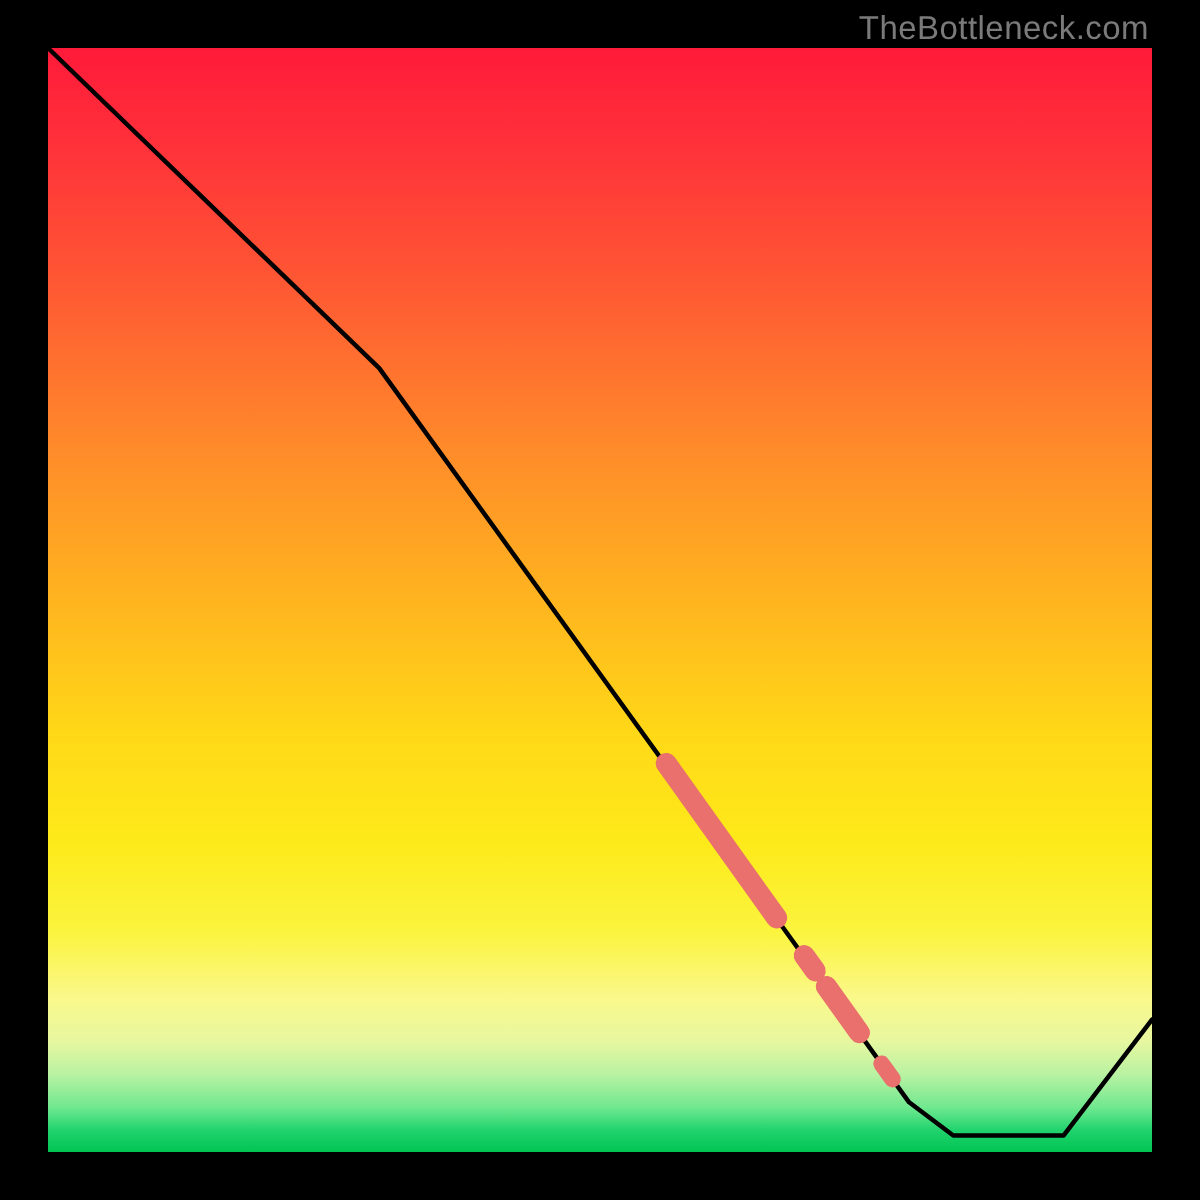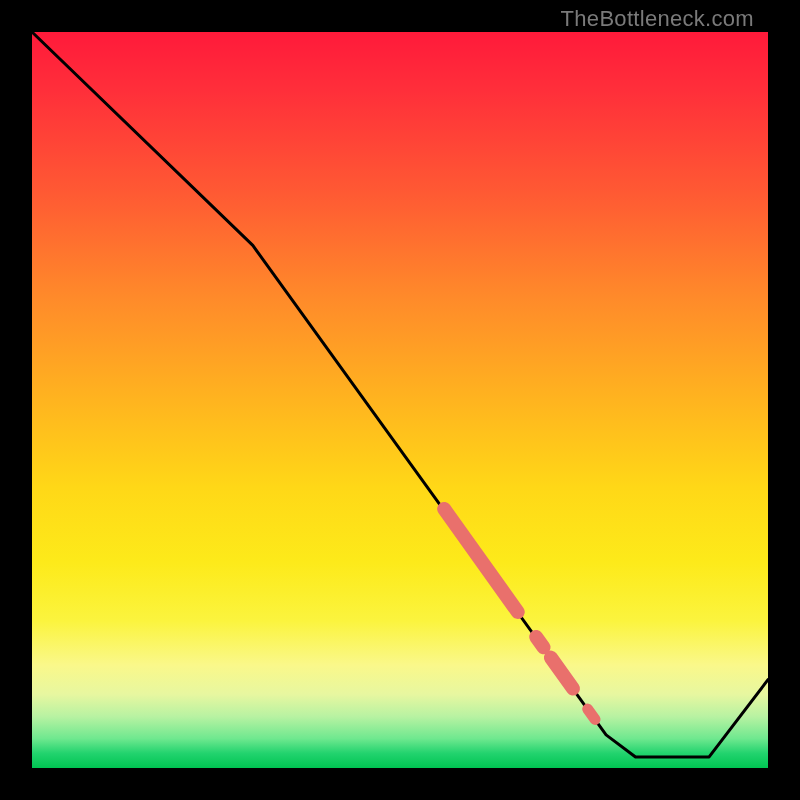--- a/index.html
+++ b/index.html
@@ -40,21 +40,21 @@
       #e7f7a0 90%,
       #b8f2a2 93%,
       #6fe88f 96%,
       #22d36e 98%,
       #00c452 100%
     );
   }
   .watermark {
     position: absolute;
     top: 6px;
-    right: 46px;
+    right: 34px;
     color: #7a7a7a;
     font-size: 22px;
     font-weight: 400;
     letter-spacing: 0.3px;
     user-select: none;
   }
   svg.curve {
     position: absolute;
     left: 0;
     top: 0;

